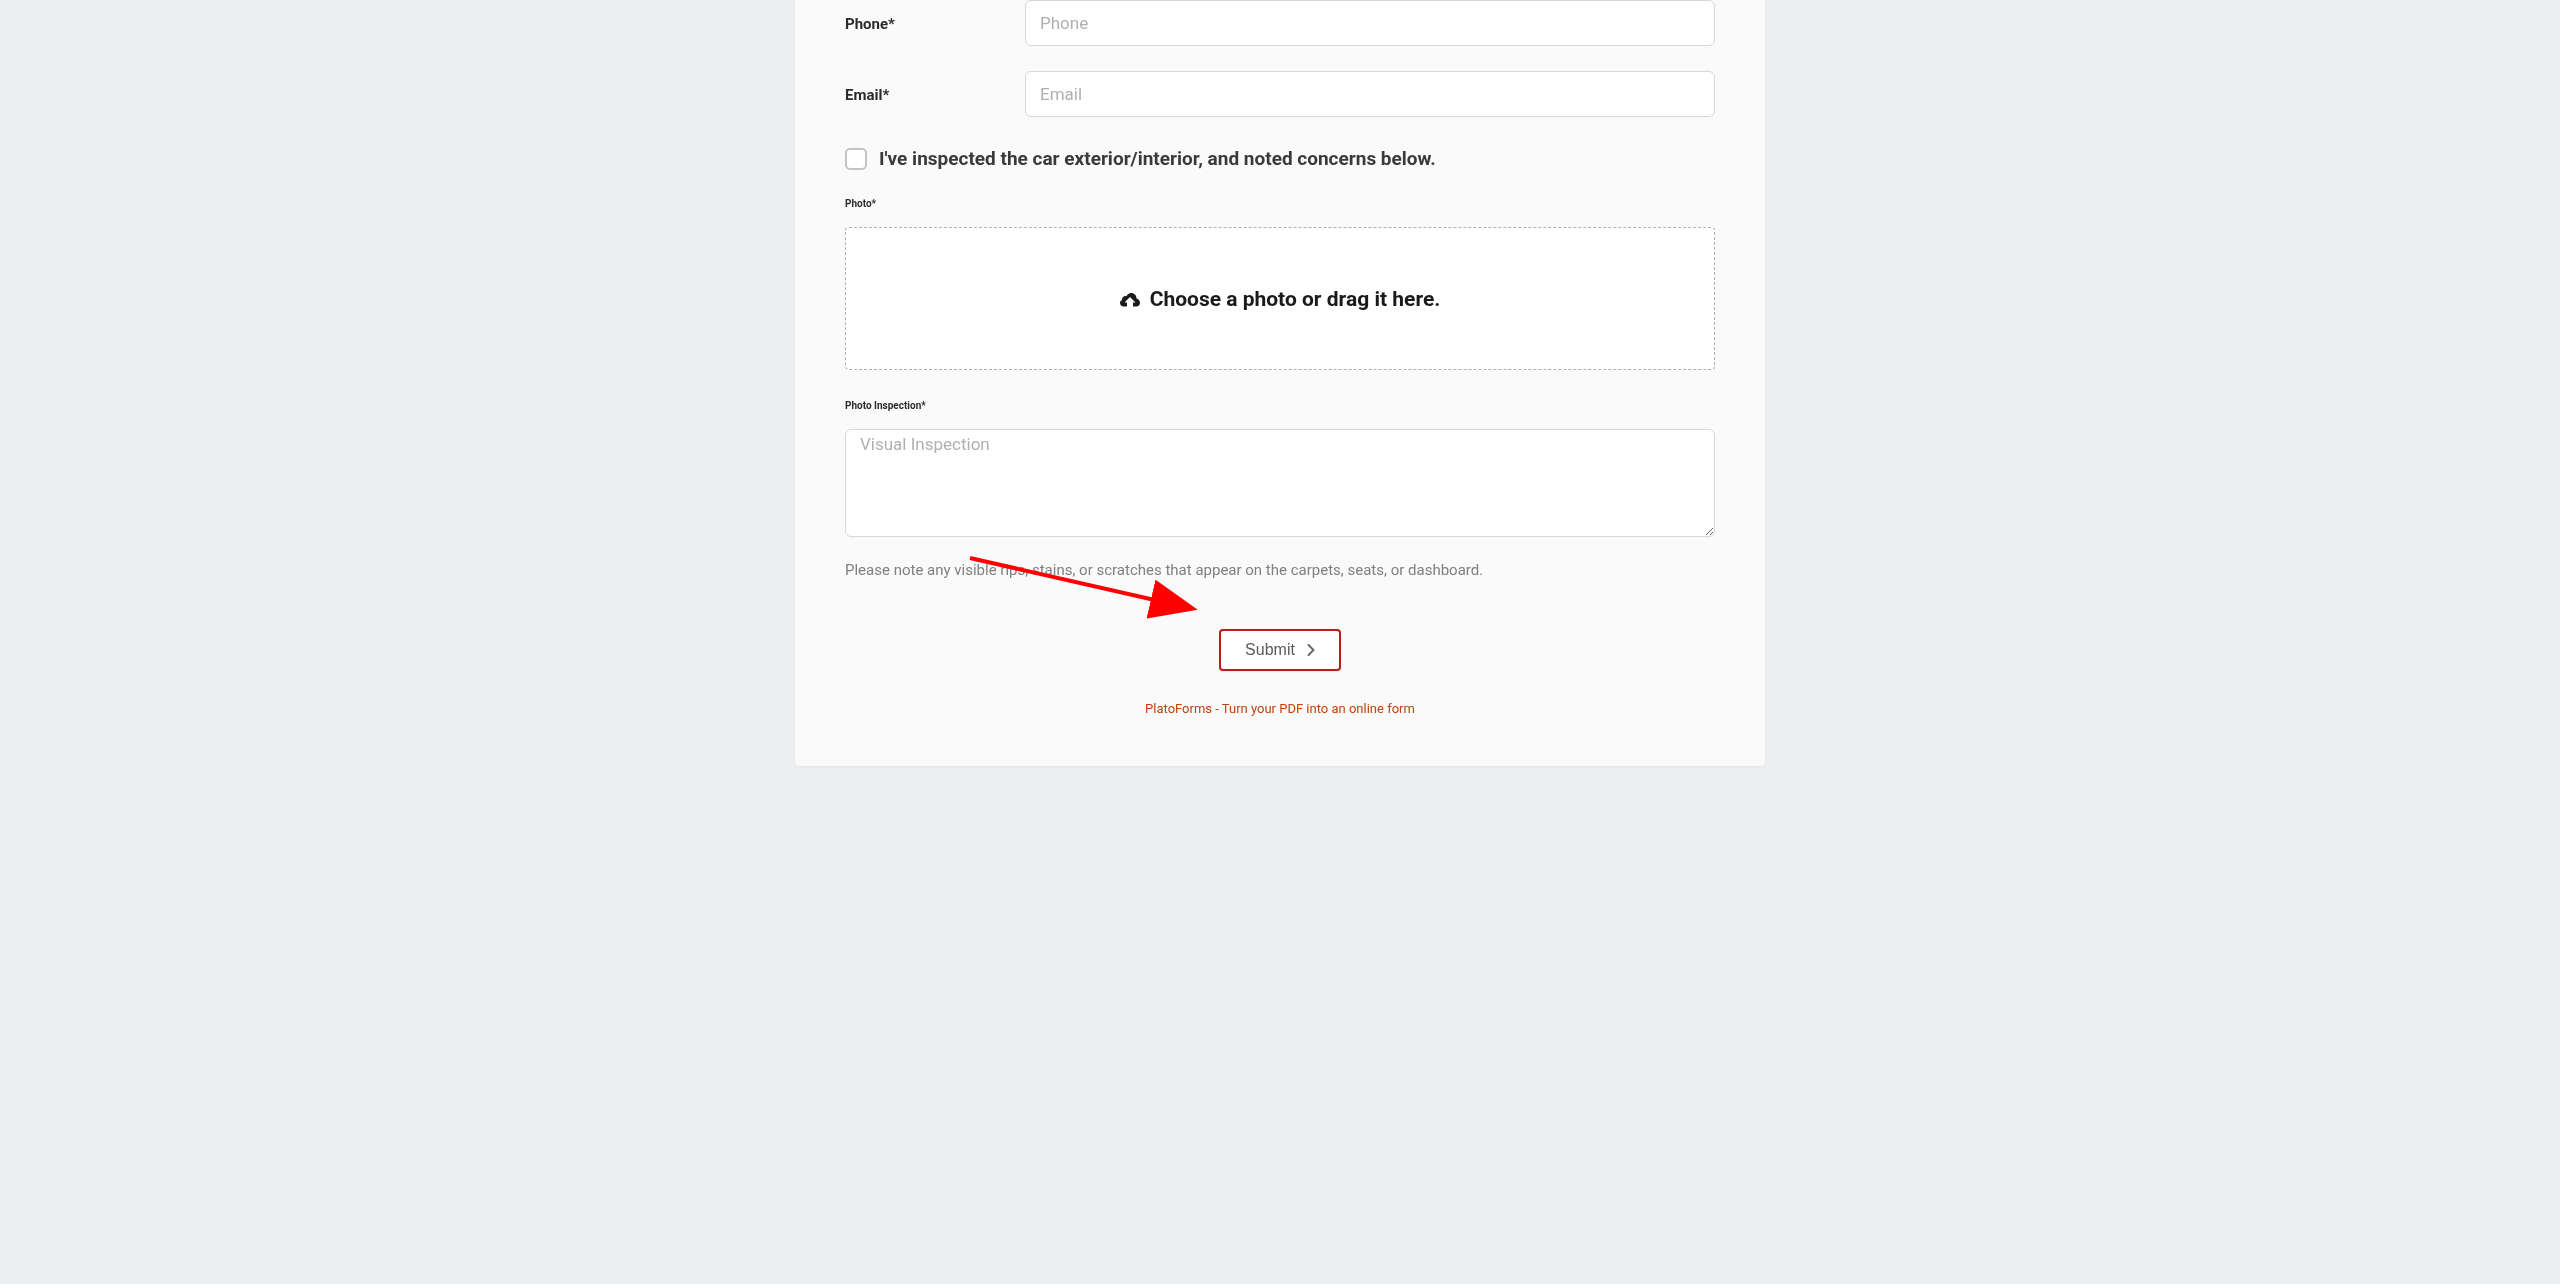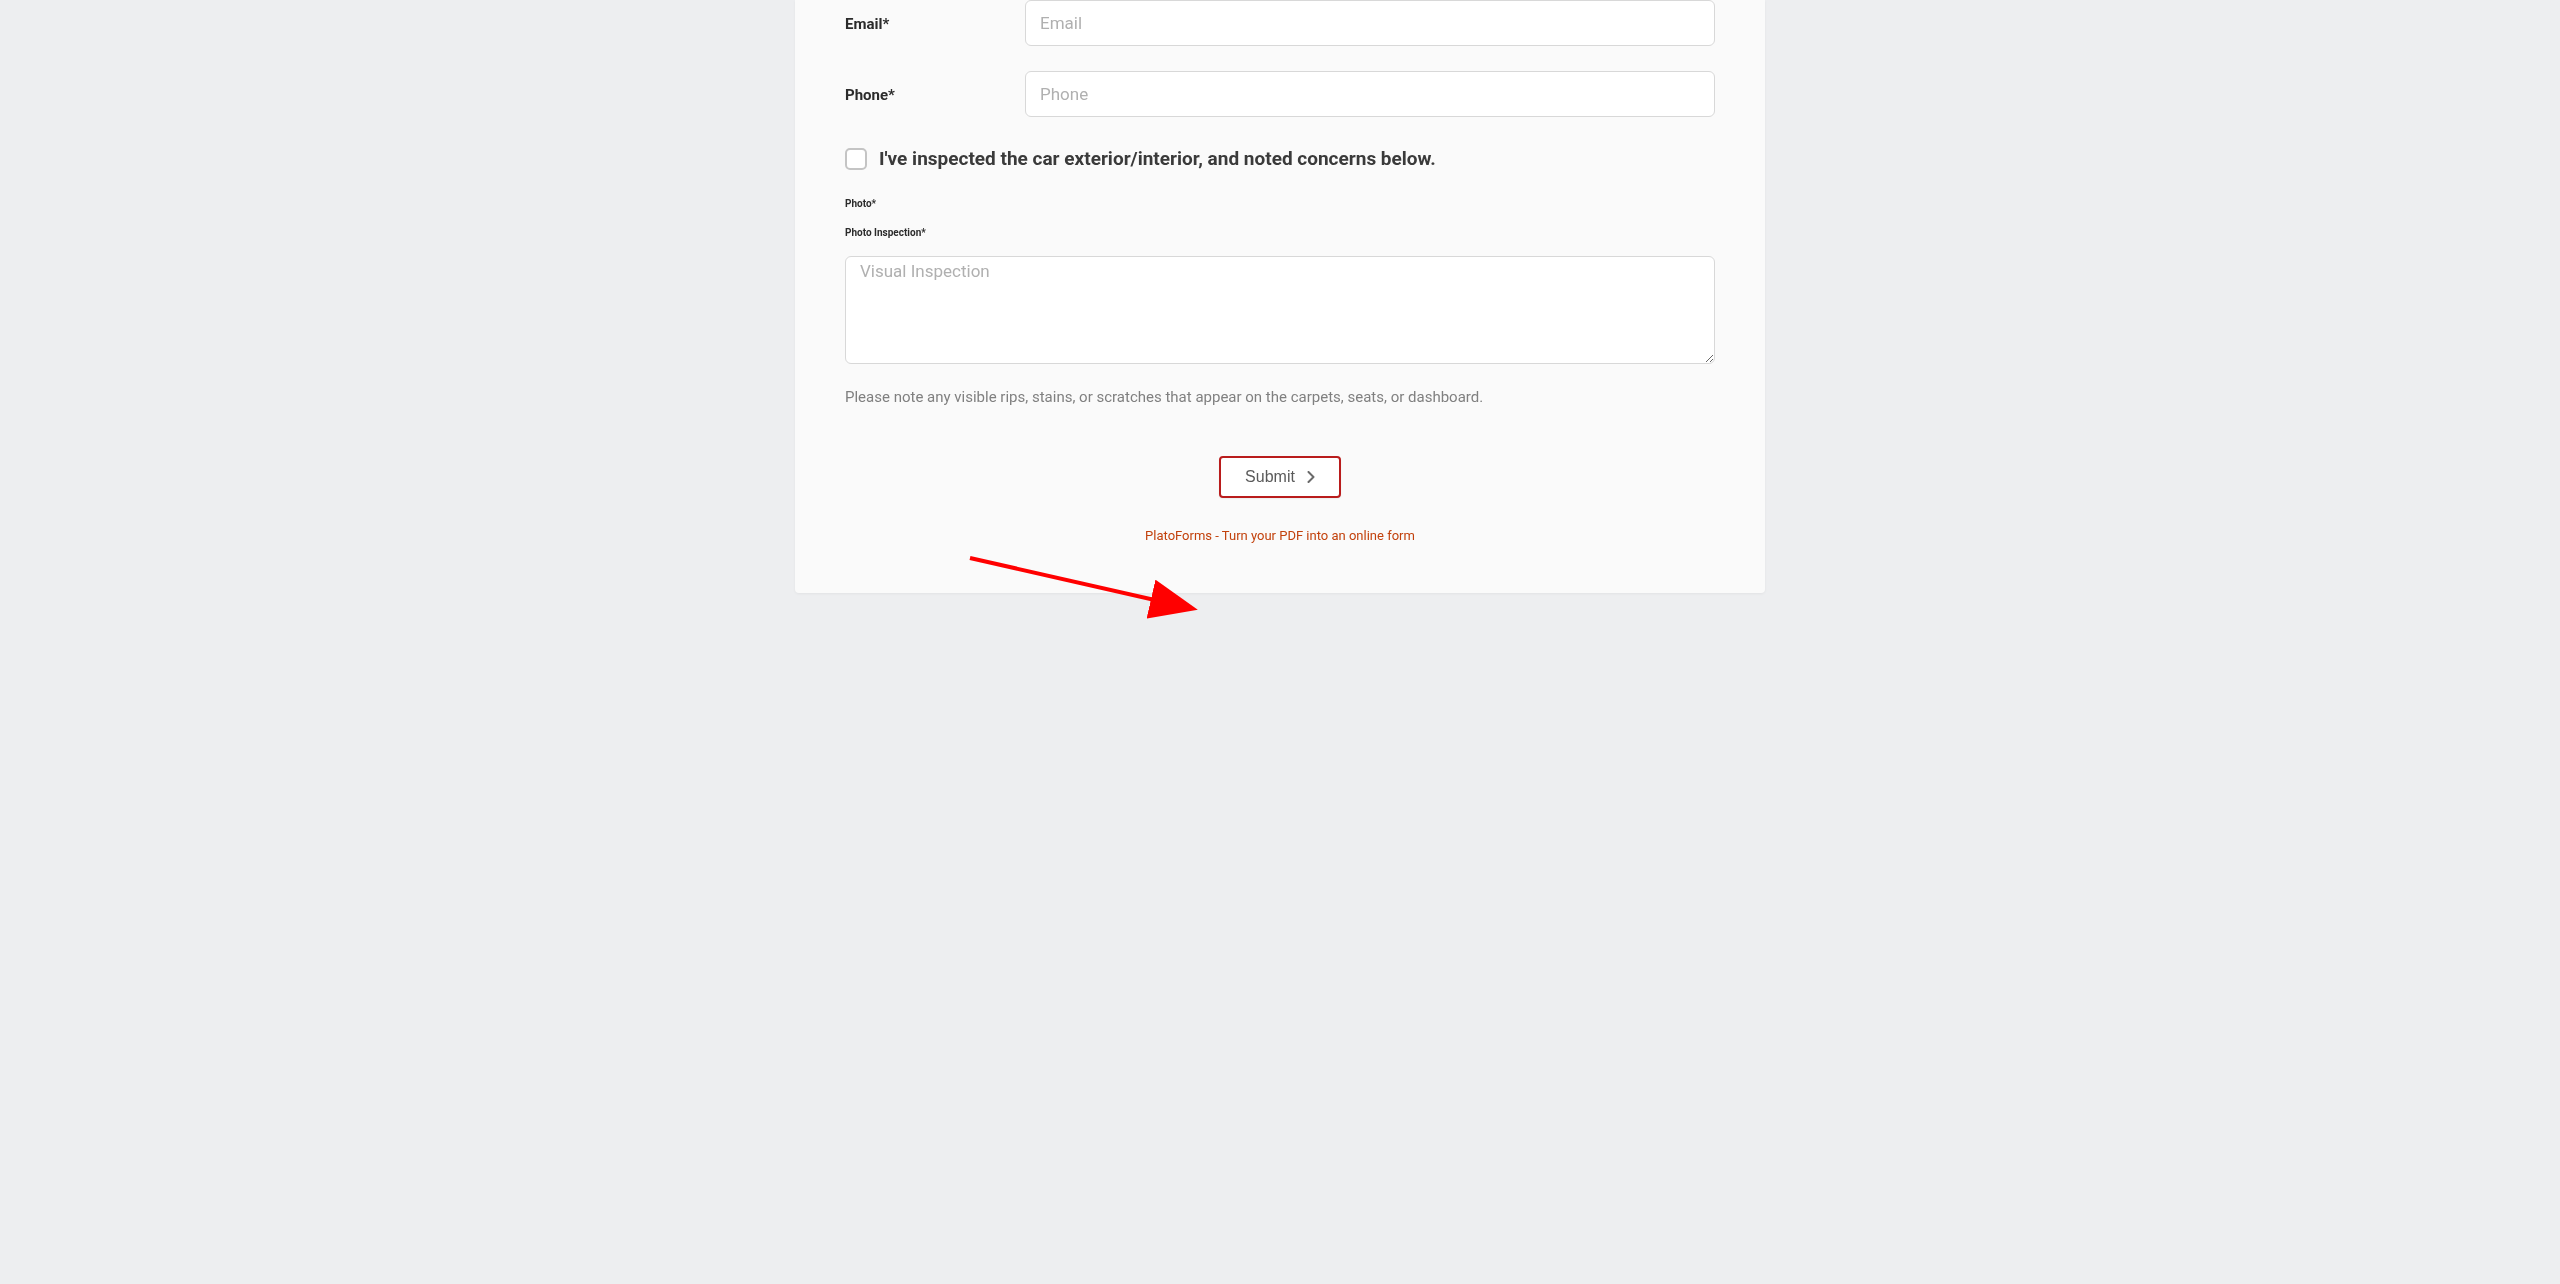--- a/index.html
+++ b/index.html
@@ -155,43 +155,51 @@
     }
   </style>
 </head>
 <body>
 
 <div class="form-wrapper">
 <div class="form-container">
 
   <div class="form-row">
     <div class="label-col">
+      <span class="field-label">Phone*</span>
+    </div>
+    <div class="input-col">
+      <input type="text" class="text-input" placeholder="Phone" style="">
+    </div>
+  </div>
+
+  <div class="form-row">
+    <div class="label-col">
       <span class="field-label">Email*</span>
     </div>
     <div class="input-col">
       <input type="text" class="text-input" placeholder="Email" style="">
-    </div>
-  </div>
-
-  <div class="form-row">
-    <div class="label-col">
-      <span class="field-label">Phone*</span>
-    </div>
-    <div class="input-col">
-      <input type="text" class="text-input" placeholder="Phone" style="">
     </div>
   </div>
 
   <div class="checkbox-row">
     <div class="checkbox-custom"></div>
     <span class="checkbox-label">I've inspected the car exterior/interior, and noted concerns below.</span>
   </div>
 
   <div class="standalone-label">Photo*</div>
 
+  <div class="upload-zone">
+    <span class="upload-icon">
+      <svg width="20" height="18" viewBox="0 0 20 18" fill="#1a1a1a">
+        <path d="M16.5 8.5c0-0.1 0-0.2 0-0.3C16.5 5.3 14.2 3 11.3 3c-2.2 0-4.1 1.4-4.9 3.3C6.1 6.1 5.8 6 5.5 6C3.6 6 2 7.6 2 9.5c0 0.2 0 0.3 0 0.5C0.8 10.4 0 11.6 0 13c0 1.9 1.6 3.5 3.5 3.5H7v-4H4.5L10 7l5.5 5.5H13v4h3.5c1.9 0 3.5-1.6 3.5-3.5C20 10.8 18.5 9 16.5 8.5z"></path>
+      </svg>
+    </span>
+    <span class="upload-text">Choose a photo or drag it here.</span>
+  </div>
 
   <div class="standalone-label">Photo Inspection*</div>
 
   <textarea class="textarea-input" placeholder="Visual Inspection" style=""></textarea>
 
   <div class="helper-text">Please note any visible rips, stains, or scratches that appear on the carpets, seats, or dashboard.</div>
 
   <div class="submit-wrap">
     <button class="submit-button">
       <span>Submit</span>

